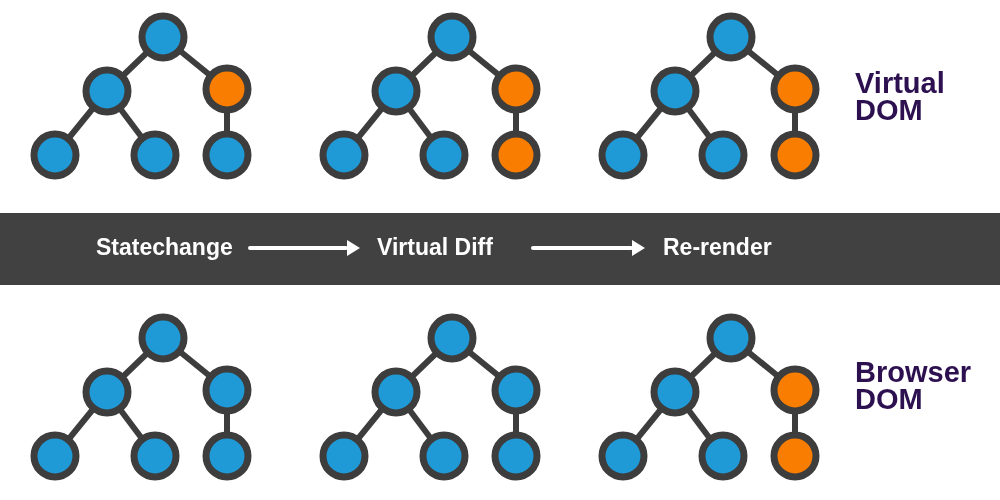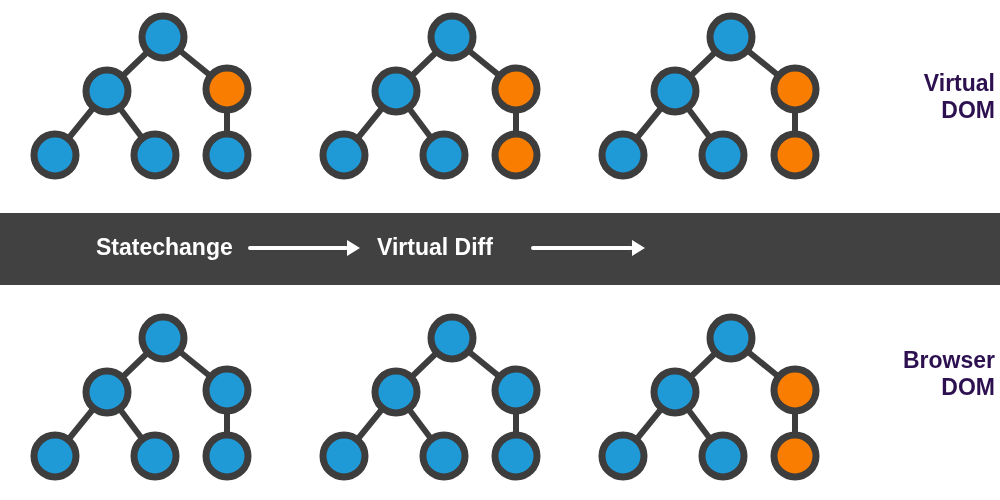--- a/index.html
+++ b/index.html
@@ -57,28 +57,28 @@
     border-left: 13px solid var(--band-text, #ffffff);
     border-top: 8px solid transparent;
     border-bottom: 8px solid transparent;
   }
   .arrow-1 { left: 248px; width: 100px; }
   .arrow-2 { left: 531px; width: 102px; }
   .side-label {
     position: absolute;
     left: 855px;
     width: 140px;
-    text-align: right;
-    font-size: 23px;
+    text-align: left;
+    font-size: 29px;
     line-height: 27px;
     font-weight: 700;
     color: var(--label-text, #2d1050);
   }
   .side-label-virtual { top: 70px; }
-  .side-label-browser { top: 347px; }
+  .side-label-browser { top: 359px; }
 </style>
 </head>
 <body>
 
 <div class="canvas">
 
   <svg id="trees-svg" width="1000" height="500" viewBox="0 0 1000 500">
       <g>
         <line x1="163" y1="37" x2="107" y2="91" stroke="#3d3d3d" stroke-width="6"></line>
         <line x1="163" y1="37" x2="227" y2="89" stroke="#3d3d3d" stroke-width="6"></line>
@@ -157,20 +157,21 @@
         <circle cx="723" cy="456" r="21" fill="#1f9ad6" stroke="#3d3d3d" stroke-width="7"></circle>
         <circle cx="795" cy="456" r="21" fill="#f97d00" stroke="#3d3d3d" stroke-width="7"></circle>
       </g>
     </svg>
 
   <div class="band">
     <span class="step step-1">Statechange</span>
     <span class="arrow arrow-1"></span>
     <span class="step step-2">Virtual Diff</span>
     <span class="arrow arrow-2"></span>
+    <span class="step step-3">Re-render</span>
   </div>
 
   <div class="side-label side-label-virtual">
     <div>Virtual</div>
     <div>DOM</div>
   </div>
 
   <div class="side-label side-label-browser">
     <div>Browser</div>
     <div>DOM</div>

